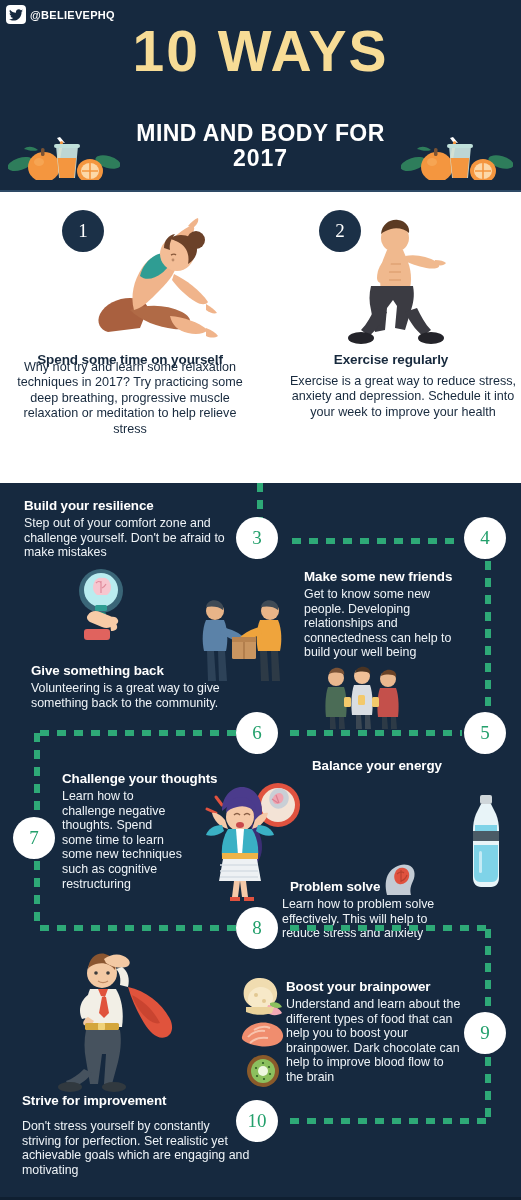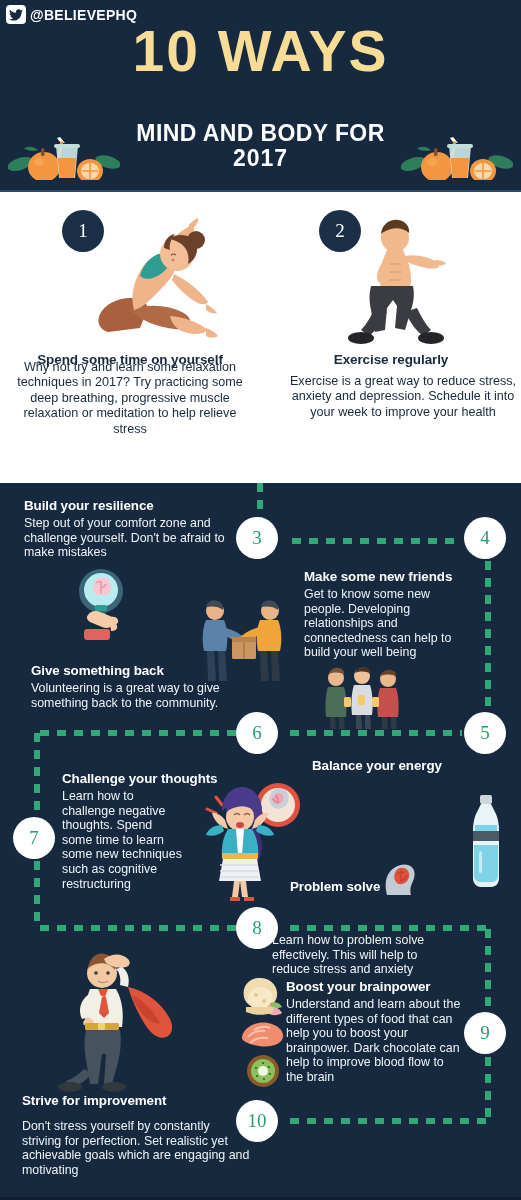--- a/index.html
+++ b/index.html
@@ -25,21 +25,21 @@
   .twitter-tag{
     position:absolute;left:6px;top:5px;
     display:flex;align-items:center;gap:4px;
     z-index:6;
   }
   .tw-badge{
     width:20px;height:19px;border-radius:4px;background:#ffffff;
     display:flex;align-items:center;justify-content:center;
   }
   .tw-handle{
-    color:#ffffff;font-size:14px;font-weight:bold;letter-spacing:.3px;
+    color:#ffffff;font-size:11px;font-weight:bold;letter-spacing:.3px;
   }
   .title-big{
     position:absolute;left:0;top:22px;width:521px;text-align:center;
     color:#f7dc96;font-size:57px;line-height:58px;font-weight:bold;
     letter-spacing:2px;
     z-index:5;
   }
   .title-sub{
     position:absolute;left:0;top:96px;width:521px;text-align:center;
     color:#ffffff;font-size:23px;line-height:25px;font-weight:bold;
@@ -398,21 +398,21 @@
 
         <path d="M31 84h34l4 22H27z" fill="#eef1f4"></path>
         <path d="M28 90h38M28 96h38M28 102h38" stroke="#d6dde4" stroke-width="1.4"></path>
 
         <path d="M42 106l-2 16h6l2-16zM54 106l2 16h-6l-2-16z" fill="#f5c9a8"></path>
         <path d="M38 122h10v4H38zM52 122h10v4H52z" fill="#e0523f"></path>
       </svg>
     </div>
 
     <div class="d-head" style="left:290px;top:396px;">Problem solve</div>
-    <div class="d-body" style="left:272px;top:414px;width:178px;margin-top:36px;">Learn how to problem solve effectively. This will help to reduce stress and anxiety</div>
+    <div class="d-body" style="left:282px;top:414px;width:178px;">Learn how to problem solve effectively. This will help to reduce stress and anxiety</div>
 
     <div class="ill" style="left:383px;top:378px;">
       <svg width="34" height="36" viewBox="0 0 34 36" aria-hidden="true">
         <path d="M4 34c-2-8-2-16 2-22C10 6 18 2 25 4c7 2 8 10 5 16-3 6-3 10-2 14z" fill="#c3cbd4"></path>
         <path d="M12 12c1-4 5-6 9-5 4 1 6 5 5 9-1 5-6 8-10 7-4-1-6-7-4-11z" fill="#e0523f"></path>
         <path d="M14 13c2-2 5-3 7-1M18 9v12M24 14c-1 3-3 5-6 6" stroke="#b9402f" stroke-width="1.2" fill="none"></path>
       </svg>
     </div>
 
     <div class="d-head" style="left:286px;top:496px;">Boost your brainpower</div>

